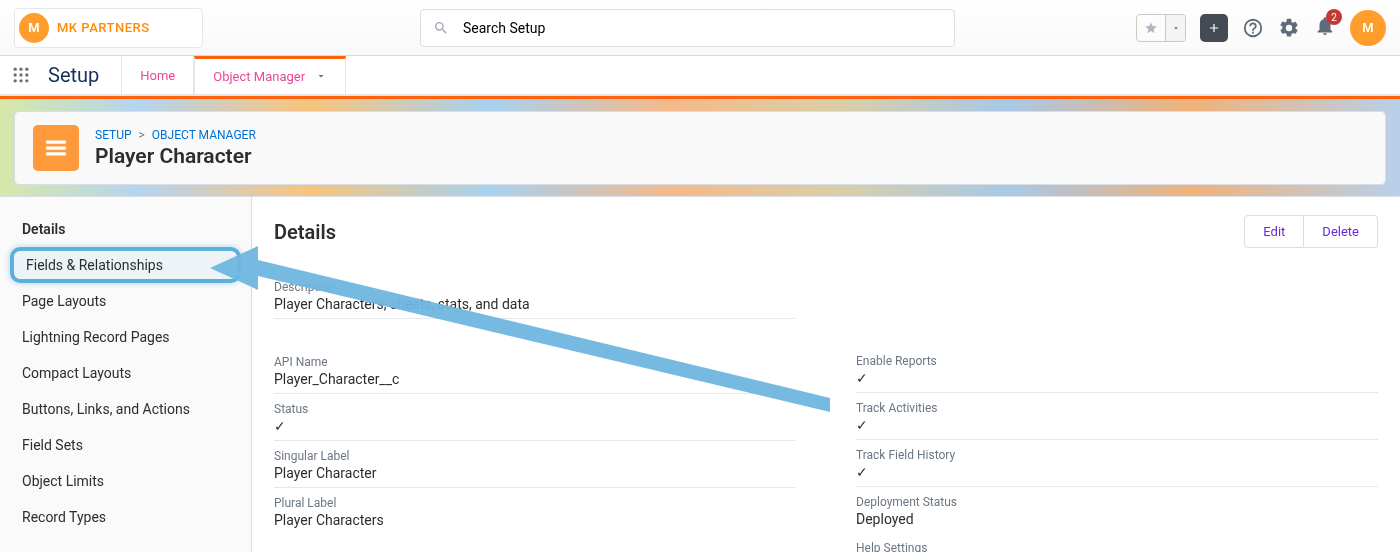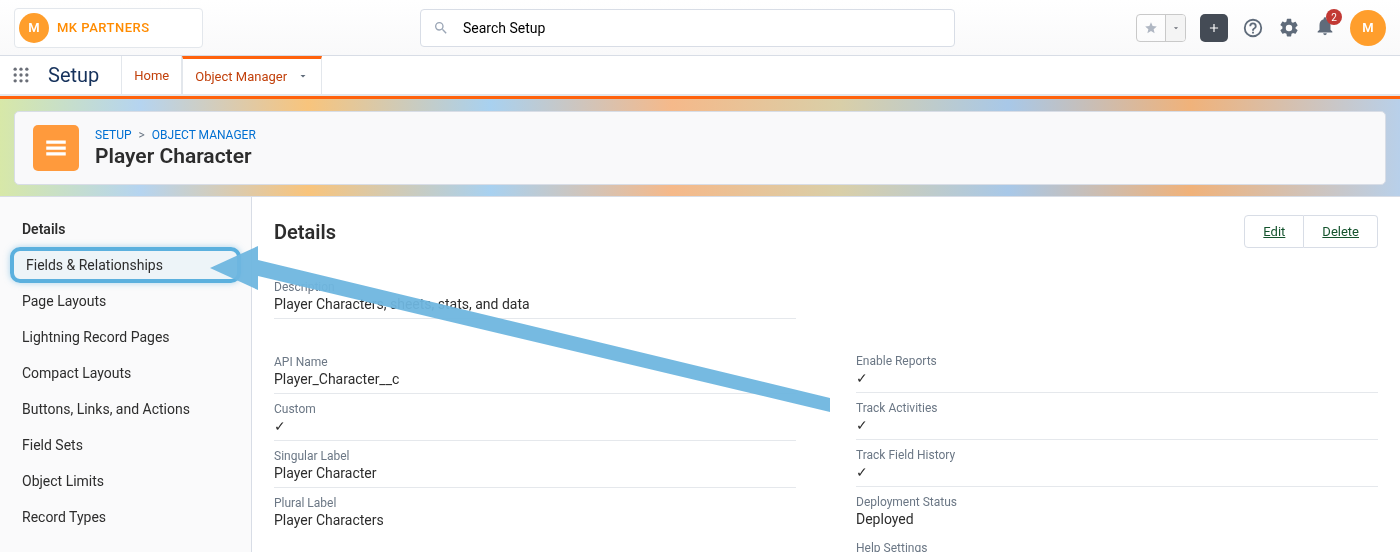--- a/index.html
+++ b/index.html
@@ -24,21 +24,21 @@
   .util-icon { width:22px; height:22px; fill:#5f6b7a; }
   .bell-wrap { position:relative; }
   .badge { position:absolute; top:-6px; right:-6px; background:#c23934; color:#fff; border-radius:50%; width:16px; height:16px; font-size:10px; display:flex; align-items:center; justify-content:center; }
   .avatar { width:36px; height:36px; border-radius:50%; background:#ff9e2c; display:flex; align-items:center; justify-content:center; color:#fff; font-size:13px; font-weight:600; }
 
   
   .navbar { height: 40px; border-bottom: 2px solid #e3e7ec; display:flex; align-items:center; background:#fff; }
   .waffle { width:42px; display:flex; align-items:center; justify-content:center; }
   .waffle svg { width:20px; height:20px; fill:#6a6e77; }
   .app-name { font-size:20px; padding:0 22px 0 6px; color:#16325c; }
-  .nav-item { height:100%; display:flex; align-items:center; padding:0 12px; border-left:1px solid #e3e7ec; border-right:1px solid #e3e7ec; font-size:13px; color:#c2410c; }
+  .nav-item { height:100%; display:flex; align-items:center; padding:0 18px; border-left:1px solid #e3e7ec; border-right:1px solid #e3e7ec; font-size:13px; color:#ec4899; }
   .nav-item.active { border-top:3px solid #ff620c; margin-top:-1px; background:#fff; }
   .nav-item .caret { margin-left:10px; }
 
   
   .banner-strip { height:98px; background: linear-gradient(90deg, #d7e8a8 0%, #b5d4f0 10%, #f8c47c 22%, #a8d1f0 35%, #f5b98a 48%, #d9cfa8 60%, #a8c8e8 72%, #f0b27a 85%, #b8d0ea 100%); position:relative; border-bottom:1px solid #d8dde6; }
   .accent-line { height:3px; background:#ff620c; }
   .page-header { position:absolute; top:12px; left:14px; right:14px; height:74px; background:#f9f9fa; border:1px solid #d8dde6; border-radius:5px; display:flex; align-items:center; padding:15px 18px; }
   .page-icon { width:46px; height:46px; background:#ff9a3c; border-radius:5px; display:flex; align-items:center; justify-content:center; }
   .page-icon svg { width:26px; height:26px; fill:#fff; }
   .page-titles { margin-left:16px; }
@@ -51,21 +51,21 @@
   .body { display:flex; height: calc(552px - 56px - 40px - 98px - 3px); background:#fff; }
   .sidebar { width:252px; border-right:1px solid #d8dde6; background:#fafafb; position:relative; z-index:2; padding-top:14px;}
   .sidebar .item { padding:10px 22px; font-size:14px; color:#2d2d2d; cursor:pointer; }
   .sidebar .item.bold { font-weight:600; }
   .highlight-box { border:4px solid #5bb0de; border-radius:10px; margin:0 10px; padding:6px 12px 6px 12px !important; background:rgba(91,176,222,0.08); box-shadow: 0 0 6px rgba(91,176,222,0.5);}
   
   .main { flex:1; padding:18px 22px 0 22px; position:relative; z-index:2; background:#fff; }
   .main-head { display:flex; align-items:center; justify-content:space-between; margin-bottom:28px; }
   .main-title { font-size:20px; font-weight:600; color:#2d2d2d; }
   .btn-group { display:flex; }
-  .btn { border:1px solid #d8dde6; padding:8px 18px; font-size:13px; background:#fff; color:#14532d; cursor:pointer;text-decoration:underline; }
+  .btn { border:1px solid #d8dde6; padding:8px 18px; font-size:13px; background:#fff; color:#6d28d9; cursor:pointer; }
   .btn:first-child { border-radius:4px 0 0 4px; }
   .btn:last-child { border-radius:0 4px 4px 0; border-left:none; }
 
   .fields { display:flex; gap:60px; }
   .col { flex:1; }
   .field { border-bottom:1px solid #e5e8ec; padding:4px 0 6px 0; margin-bottom:4px;}
   .field .lab { font-size:12px; color:#6b7785; margin-bottom:2px; }
   .field .val { font-size:14px; color:#2d2d2d; }
   .chk { font-size:16px; color:#2d2d2d; }
   
@@ -191,21 +191,21 @@
         <div class="field">
           <div class="lab">Description</div>
           <div class="val">Player Characters, sheets, stats, and data</div>
         </div>
         <div style="height:28px"></div>
         <div class="field">
           <div class="lab">API Name</div>
           <div class="val">Player_Character__c</div>
         </div>
         <div class="field">
-          <div class="lab">Custom</div>
+          <div class="lab">Status</div>
           <div class="val chk">✓</div>
         </div>
         <div class="field">
           <div class="lab">Singular Label</div>
           <div class="val">Player Character</div>
         </div>
         <div class="field" style="border-bottom:none">
           <div class="lab">Plural Label</div>
           <div class="val">Player Characters</div>
         </div>

